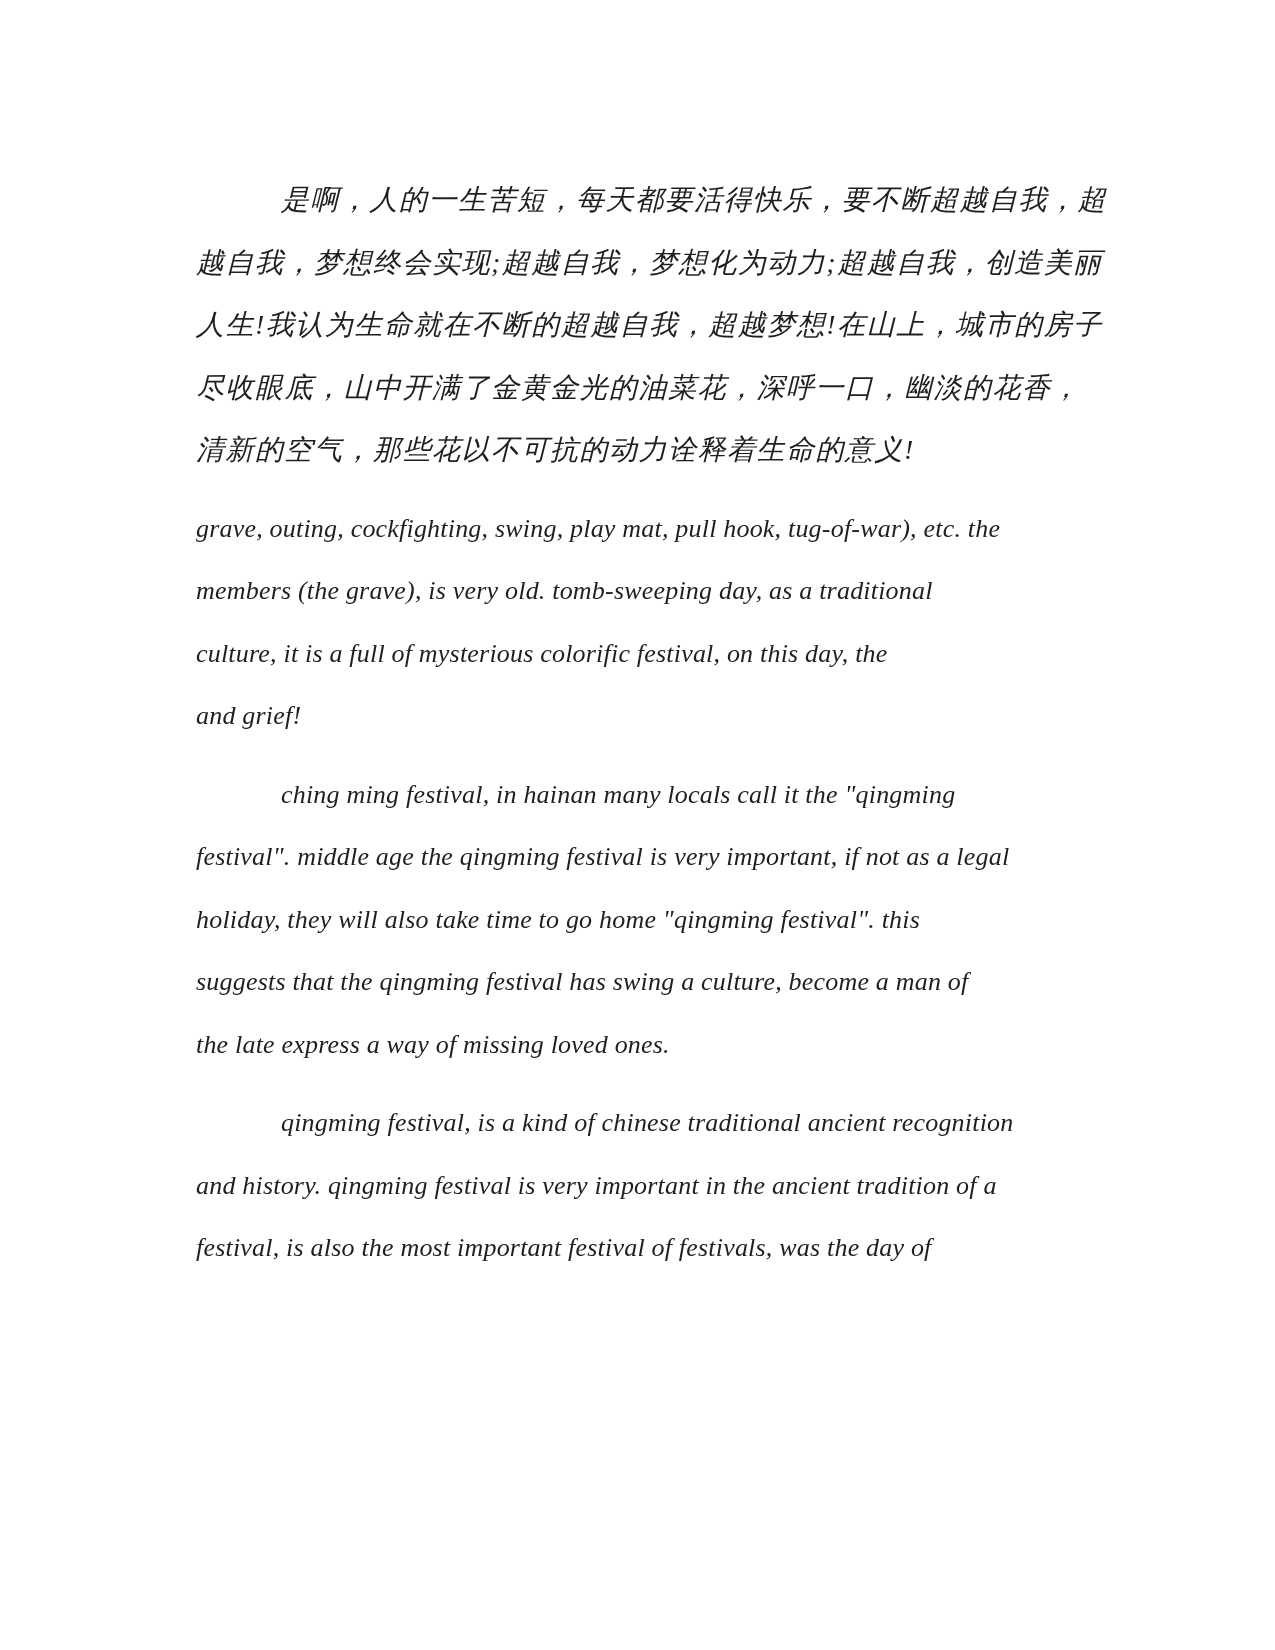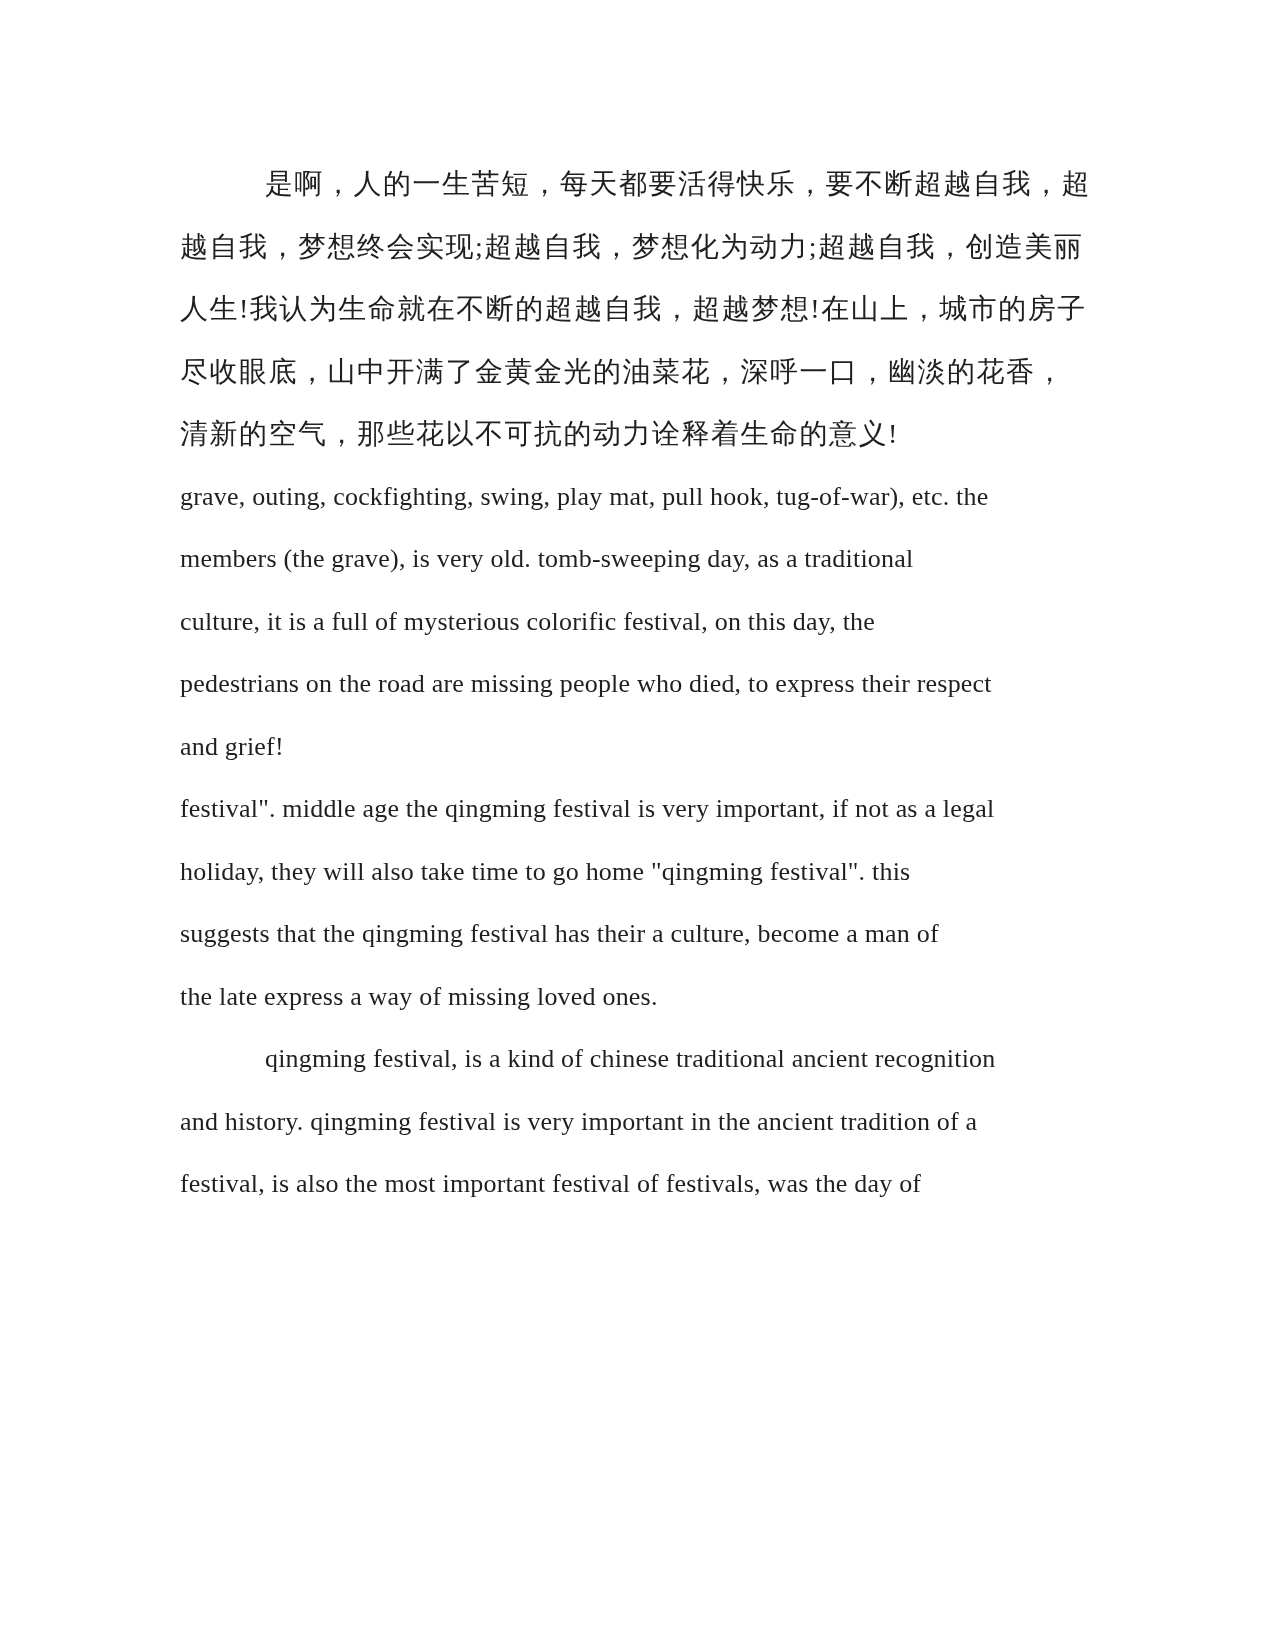--- a/index.html
+++ b/index.html
@@ -14,22 +14,23 @@
     background: #ffffff;
     overflow: hidden;
   }
   .text-block {
     position: absolute;
     left: 180px;
     top: 164px;
     width: 916px;
   }
   .paragraph {
-    margin: 0;
+    margin: 16px;
     padding: 0;
+    font-style: italic;
   }
   .line {
     height: 62.5px;
     line-height: 40px;
     white-space: nowrap;
     color: #1f1f1f;
   }
   .cjk {
     font-family: "Liberation Serif", "DejaVu Serif", serif;
     font-size: 28px;
@@ -53,27 +54,27 @@
         <div class="line cjk indent">是啊，人的一生苦短，每天都要活得快乐，要不断超越自我，超</div>
         <div class="line cjk">越自我，梦想终会实现;超越自我，梦想化为动力;超越自我，创造美丽</div>
         <div class="line cjk">人生!我认为生命就在不断的超越自我，超越梦想!在山上，城市的房子</div>
         <div class="line cjk">尽收眼底，山中开满了金黄金光的油菜花，深呼一口，幽淡的花香，</div>
         <div class="line cjk">清新的空气，那些花以不可抗的动力诠释着生命的意义!</div>
       </div>
       <div class="paragraph">
         <div class="line latin">grave, outing, cockfighting, swing, play mat, pull hook, tug-of-war), etc. the</div>
         <div class="line latin">members (the grave), is very old. tomb-sweeping day, as a traditional</div>
         <div class="line latin">culture, it is a full of mysterious colorific festival, on this day, the</div>
-        <div class="line latin">pedestrians on the road are missing people who died, to express their respect</div>
         <div class="line latin">and grief!</div>
       </div>
       <div class="paragraph">
+        <div class="line latin indent">ching ming festival, in hainan many locals call it the "qingming</div>
         <div class="line latin">festival". middle age the qingming festival is very important, if not as a legal</div>
         <div class="line latin">holiday, they will also take time to go home "qingming festival". this</div>
-        <div class="line latin">suggests that the qingming festival has their a culture, become a man of</div>
+        <div class="line latin">suggests that the qingming festival has swing a culture, become a man of</div>
         <div class="line latin">the late express a way of missing loved ones.</div>
       </div>
       <div class="paragraph">
         <div class="line latin indent">qingming festival, is a kind of chinese traditional ancient recognition</div>
         <div class="line latin">and history. qingming festival is very important in the ancient tradition of a</div>
         <div class="line latin">festival, is also the most important festival of festivals, was the day of</div>
       </div>
     </div>
 </div>
 

